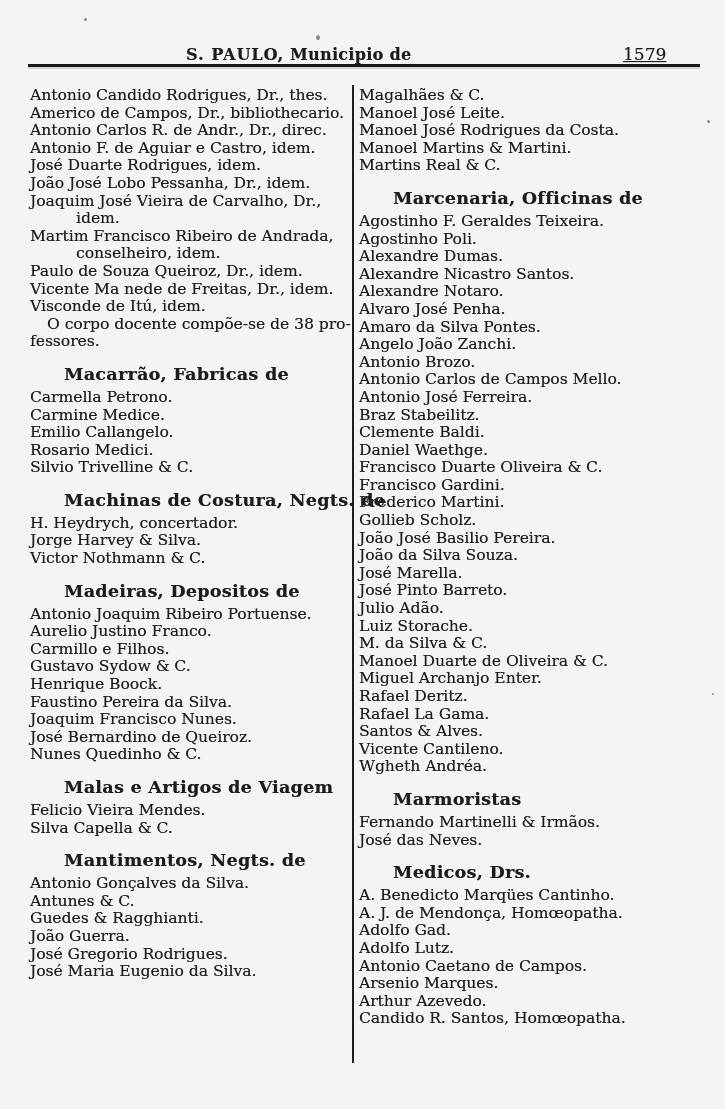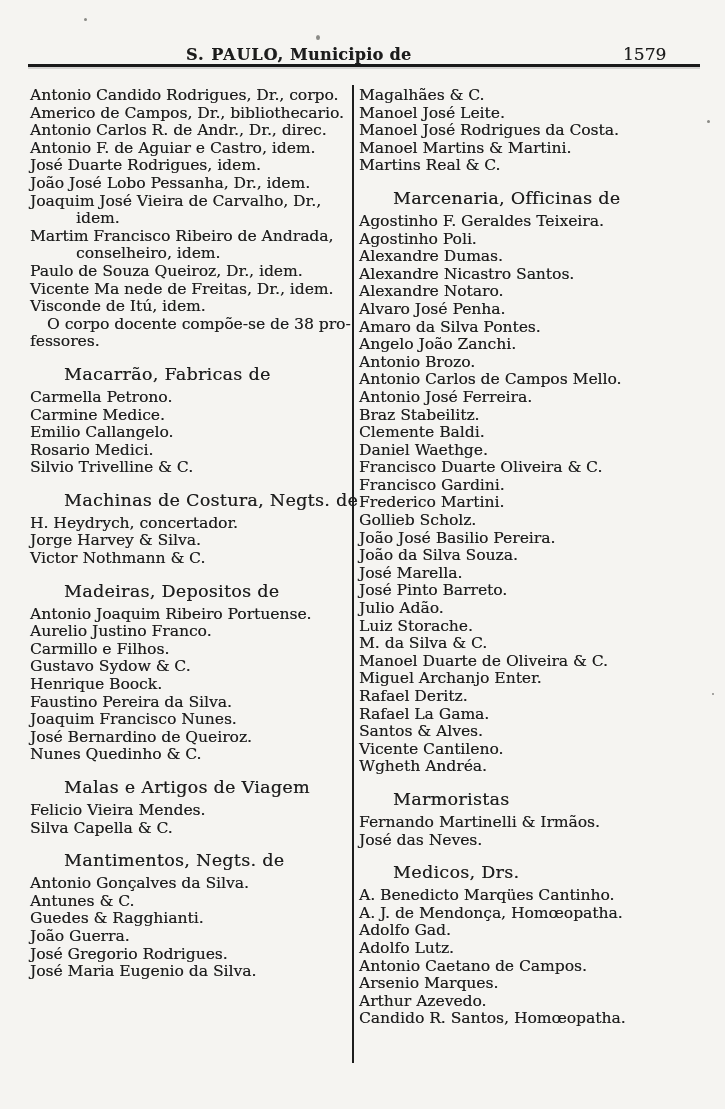--- a/index.html
+++ b/index.html
@@ -16,20 +16,21 @@
     font-size: 16px; font-weight: bold;
     white-space: nowrap;
     text-shadow: 0.3px 0.3px 0 rgba(20,20,20,0.5);
   }
   .rt-bold { letter-spacing: 1px; }
   .rt-rest { letter-spacing: 0.3px; }
   .page-number {
     position: absolute; top: 44px; left: 623px;
     font-size: 17px;
     text-shadow: 0.3px 0.3px 0 rgba(20,20,20,0.5);
+    text-decoration: underline;
   }
   .rule {
     position: absolute; top: 64px; left: 28px;
     width: 672px; height: 3px;
     background: #191919;
     box-shadow: 0 2px 0 rgba(25,25,25,0.15);
   }
   .divider {
     position: absolute; left: 352px; top: 85px;
     width: 2px; height: 978px;
@@ -41,21 +42,21 @@
   }
   .col-left  { left: 30px;  width: 322px; }
   .col-right { left: 359px; width: 340px; }
   .entry {
     white-space: nowrap;
     text-shadow: 0.25px 0.25px 0 rgba(20,20,20,0.55);
   }
   .entry.indent { padding-left: 46px; }
   .entry.para   { padding-left: 17px; }
   .section-heading {
-    font-weight: normal;
+    font-weight: bold;
     font-size: 17.5px; line-height: 21px;
     margin: 13px 0 4px 34px;
     white-space: nowrap;
     letter-spacing: 0.3px;
     text-shadow: 0.3px 0.3px 0 rgba(15,15,15,0.55);
   }
   .speck {
     position: absolute; width: 3px; height: 3px;
     background: #8a8a86; border-radius: 50%;
   }
@@ -68,21 +69,21 @@
 <body>
 
 <div class="running-title"><span class="rt-bold">S. PAULO,</span><span class="rt-rest"> Municipio de</span></div>
 
 <div class="page-number">1579</div>
 
 <div class="rule"></div>
 <div class="divider"></div>
 
 <div class="column col-left">
-    <div class="entry">Antonio Candido Rodrigues, Dr., corpo.</div>
+    <div class="entry">Antonio Candido Rodrigues, Dr., thes.</div>
     <div class="entry">Americo de Campos, Dr., bibliothecario.</div>
     <div class="entry">Antonio Carlos R. de Andr., Dr., direc.</div>
     <div class="entry">Antonio F. de Aguiar e Castro, idem.</div>
     <div class="entry">José Duarte Rodrigues, idem.</div>
     <div class="entry">João José Lobo Pessanha, Dr., idem.</div>
     <div class="entry">Joaquim José Vieira de Carvalho, Dr.,</div>
     <div class="entry indent">idem.</div>
     <div class="entry">Martim Francisco Ribeiro de Andrada,</div>
     <div class="entry indent">conselheiro, idem.</div>
     <div class="entry">Paulo de Souza Queiroz, Dr., idem.</div>

